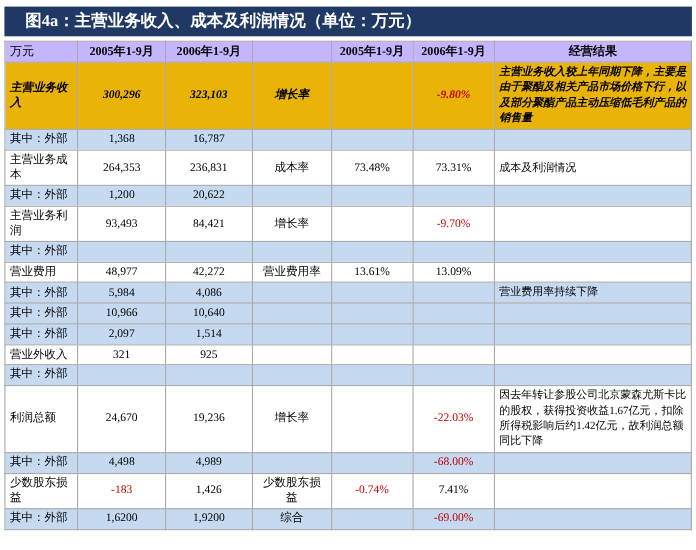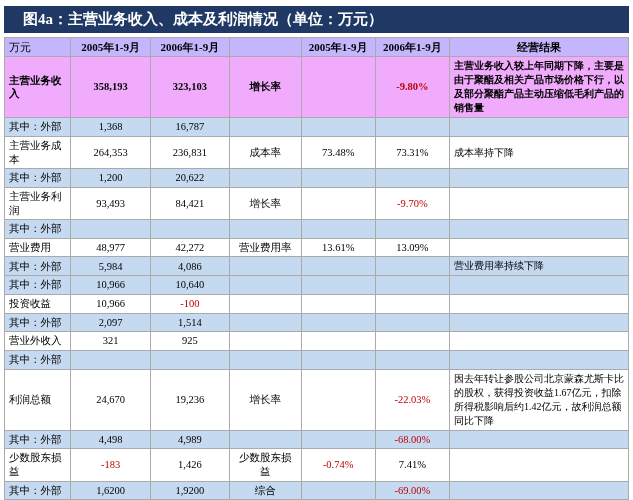--- a/index.html
+++ b/index.html
@@ -56,22 +56,23 @@
     .col-2005 { width: 62px; }
     .col-2006 { width: 62px; }
     .col-metric { width: 56px; }
     .col-2005b { width: 58px; }
     .col-2006b { width: 58px; }
     .col-result { width: 140px; margin-left: 48px; }
     .shaded-row td {
       background: #c5d9f1;
     }
     .dark-row td {
-      background: #f0abfc;
+      background: #eab308;
       font-weight: bold;
+      font-style: italic;
     }
   </style>
 </head>
 <body>
 
 <div class="page-wrapper">
   <div class="title-area">图4a：主营业务收入、成本及利润情况（单位：万元）</div>
   <table>
     <thead>
       <tr>
@@ -80,21 +81,21 @@
         <th class="col-2006">2006年1-9月</th>
         <th class="col-metric"></th>
         <th class="col-2005b">2005年1-9月</th>
         <th class="col-2006b">2006年1-9月</th>
         <th class="col-result">经营结果</th>
       </tr>
     </thead>
     <tbody id="table-body">
     <tr class="dark-row">
           <td class="label-cell">主营业务收入</td>
-          <td>358,193</td>
+          <td>300,296</td>
           <td>323,103</td>
           <td>增长率</td>
           <td></td>
           <td style="color: rgb(192, 0, 0);">-9.80%</td>
           <td class="result-cell">主营业务收入较上年同期下降，主要是由于聚酯及相关产品市场价格下行，以及部分聚酯产品主动压缩低毛利产品的销售量</td>
         </tr>
         <tr class="shaded-row">
           <td class="label-cell">其中：外部</td>
           <td>1,368</td>
           <td>16,787</td>
@@ -103,21 +104,21 @@
           <td></td>
           <td class="result-cell"></td>
         </tr>
         <tr class="row-light">
           <td class="label-cell">主营业务成本</td>
           <td>264,353</td>
           <td>236,831</td>
           <td>成本率</td>
           <td>73.48%</td>
           <td>73.31%</td>
-          <td class="result-cell">成本率持下降</td>
+          <td class="result-cell">成本及利润情况</td>
         </tr>
         <tr class="shaded-row">
           <td class="label-cell">其中：外部</td>
           <td>1,200</td>
           <td>20,622</td>
           <td></td>
           <td></td>
           <td></td>
           <td class="result-cell"></td>
         </tr>
@@ -159,29 +160,20 @@
         </tr>
         <tr class="shaded-row">
           <td class="label-cell">其中：外部</td>
           <td>10,966</td>
           <td>10,640</td>
           <td></td>
           <td></td>
           <td></td>
           <td class="result-cell"></td>
         </tr>
-        <tr class="row-light">
-          <td class="label-cell">投资收益</td>
-          <td>10,966</td>
-          <td style="color: rgb(192, 0, 0);">-100</td>
-          <td></td>
-          <td></td>
-          <td></td>
-          <td class="result-cell"></td>
-        </tr>
         <tr class="shaded-row">
           <td class="label-cell">其中：外部</td>
           <td>2,097</td>
           <td>1,514</td>
           <td></td>
           <td></td>
           <td></td>
           <td class="result-cell"></td>
         </tr>
         <tr class="row-light">

